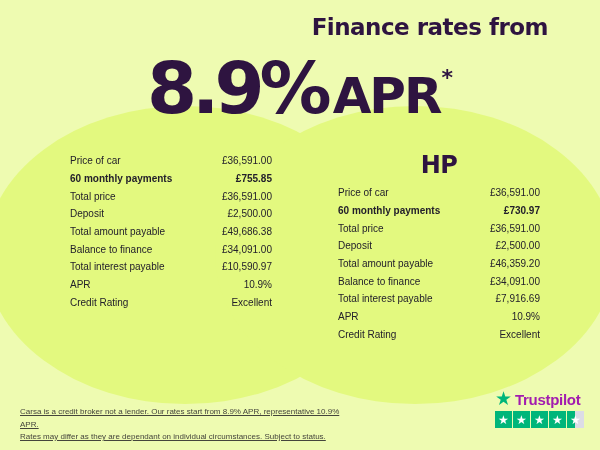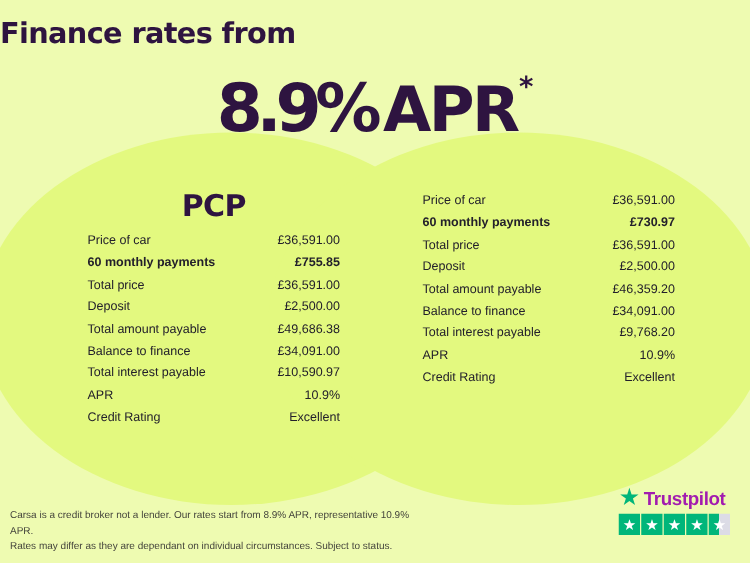--- a/index.html
+++ b/index.html
@@ -12,44 +12,44 @@
     --tp-grey:#DCDCE6;
   }
   html,body{margin:0;padding:0;}
   body{width:600px;height:450px;overflow:hidden;background:var(--bg);
        font-family:"Liberation Sans",sans-serif;}
   .canvas{position:relative;width:600px;height:450px;background:var(--bg);overflow:hidden;}
   .blob{position:absolute;background:var(--blob);border-radius:50%;z-index:0;}
   .blob-left{left:-15px;top:106px;width:400px;height:298px;}
   .blob-right{left:215px;top:106px;width:400px;height:298px;}
 
-  .title{position:absolute;top:14px;left:0;width:548px;text-align:left;z-index:2;
+  .title{position:absolute;top:14px;left:0;width:548px;text-align:right;z-index:2;
          font-family:"DejaVu Sans",sans-serif;font-weight:bold;font-size:23px;
          color:var(--purple);letter-spacing:-0.5px;}
   .rate{position:absolute;top:46px;left:0;width:600px;z-index:2;
         display:flex;justify-content:center;align-items:baseline;color:var(--purple);
         font-family:"DejaVu Sans",sans-serif;font-weight:bold;}
-  .rate-value{font-size:53px;letter-spacing:-5px;line-height:84px;}
+  .rate-value{font-size:72px;letter-spacing:-5px;line-height:84px;}
   .rate-unit{font-size:50px;letter-spacing:-2px;margin-left:6px;}
   .rate-footnote{font-size:22px;position:relative;top:-28px;margin-left:1px;}
 
   .col{position:absolute;top:152px;width:202px;z-index:2;}
   .col-pcp{left:70px;}
   .col-hp{left:338px;}
   .col-title{text-align:center;font-family:"DejaVu Sans",sans-serif;font-weight:bold;
              font-size:24px;line-height:26px;margin-bottom:6px;color:var(--purple);
              letter-spacing:-0.5px;}
   .row{display:flex;justify-content:space-between;align-items:center;height:17.7px;
        font-size:10px;color:var(--rowtext);}
   .row .lbl{white-space:nowrap;}
   .row .val{white-space:nowrap;text-align:right;}
   .row.bold{font-weight:bold;}
 
-  .footer-disclaimer{position:absolute;left:8px;top:406px;width:330px;z-index:2;
-                     font-size:8px;line-height:12.5px;color:var(--disclaimer);}
+  .footer-disclaimer{position:absolute;left:20px;top:406px;width:330px;z-index:2;
+                     font-size:8px;line-height:12.5px;color:var(--disclaimer);text-decoration:underline;}
 
   .trustpilot{position:absolute;left:495px;top:390px;width:96px;z-index:2;}
   .tp-logo{display:flex;align-items:center;gap:3px;}
   .tp-logo-star{color:var(--tp-green);font-size:19px;line-height:18px;}
   .tp-brand{font-size:15px;font-weight:bold;color:#a21caf;letter-spacing:-0.3px;}
   .tp-stars{display:flex;gap:1px;margin-top:3px;}
   .tp-star-box{width:17px;height:17px;background:var(--tp-green);
                display:flex;align-items:center;justify-content:center;}
   .tp-star-box .tp-star-glyph{color:#ffffff;font-size:12px;line-height:12px;}
   .tp-star-box.half{background:linear-gradient(90deg,var(--tp-green) 0 50%,var(--tp-grey) 50% 100%);}
@@ -63,21 +63,20 @@
 
   <div class="title">Finance rates from</div>
 
   <div class="rate">
     <span class="rate-value">8.9%</span>
     <span class="rate-unit">APR</span>
     <span class="rate-footnote">*</span>
   </div>
 
   <div class="col col-pcp">
-    <div class="col-title">PCP</div>
     <div class="row">
       <span class="lbl">Price of car</span>
       <span class="val">£36,591.00</span>
     </div>
     <div class="row bold">
       <span class="lbl">60 monthly payments</span>
       <span class="val">£755.85</span>
     </div>
     <div class="row">
       <span class="lbl">Total price</span>
@@ -103,20 +102,21 @@
       <span class="lbl">APR</span>
       <span class="val">10.9%</span>
     </div>
     <div class="row">
       <span class="lbl">Credit Rating</span>
       <span class="val">Excellent</span>
     </div>
   </div>
 
   <div class="col col-hp">
+    <div class="col-title">HP</div>
     <div class="row">
       <span class="lbl">Price of car</span>
       <span class="val">£36,591.00</span>
     </div>
     <div class="row bold">
       <span class="lbl">60 monthly payments</span>
       <span class="val">£730.97</span>
     </div>
     <div class="row">
       <span class="lbl">Total price</span>
@@ -129,21 +129,21 @@
     <div class="row">
       <span class="lbl">Total amount payable</span>
       <span class="val">£46,359.20</span>
     </div>
     <div class="row">
       <span class="lbl">Balance to finance</span>
       <span class="val">£34,091.00</span>
     </div>
     <div class="row">
       <span class="lbl">Total interest payable</span>
-      <span class="val">£9,768.20</span>
+      <span class="val">£7,916.69</span>
     </div>
     <div class="row">
       <span class="lbl">APR</span>
       <span class="val">10.9%</span>
     </div>
     <div class="row">
       <span class="lbl">Credit Rating</span>
       <span class="val">Excellent</span>
     </div>
   </div>

